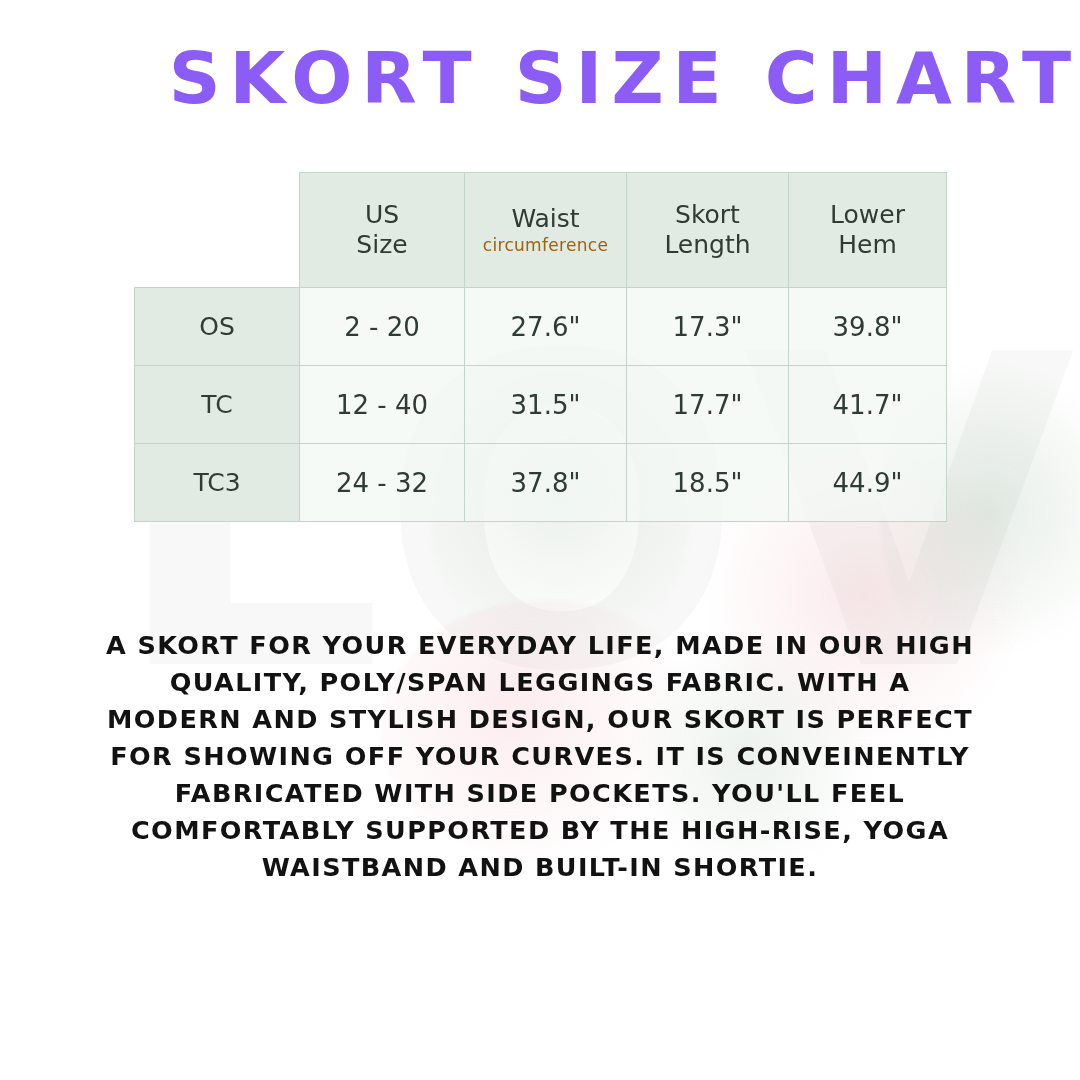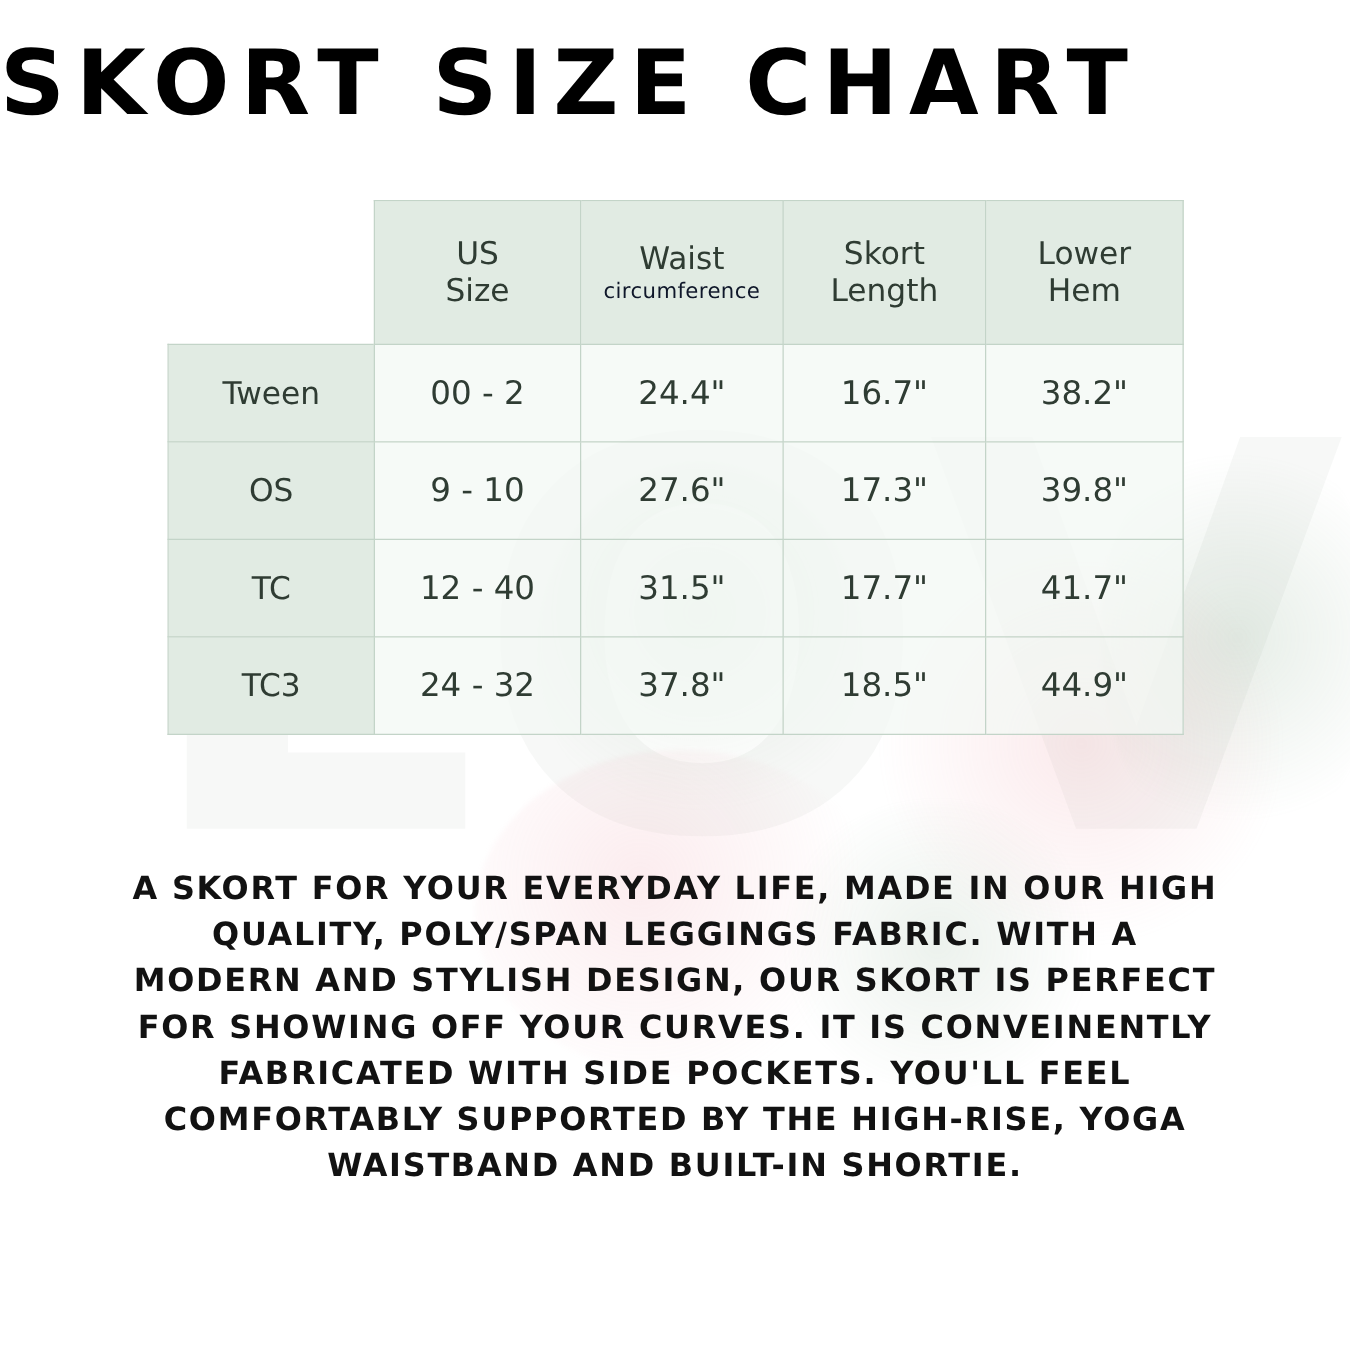--- a/index.html
+++ b/index.html
@@ -57,26 +57,26 @@
   }
   .blob-green-3 {
     left: 620px; top: 640px; width: 260px; height: 230px;
     background: radial-gradient(circle at 50% 50%, rgba(120,160,125,0.14), rgba(120,160,125,0) 72%);
   }
 
   
   .title {
     position: relative;
     z-index: 2;
-    text-align: left;
-    margin-top: 24px;
+    text-align: right;
+    margin-top: 36px;
     font-size: 72px;
     font-weight: 700;
     letter-spacing: 9px;
-    color: #000000;
+    color: #8b5cf6;
     font-family: "DejaVu Sans", sans-serif;
   }
 
   
   .table-wrap {
     position: relative;
     z-index: 2;
     margin: 52px auto 0 auto;
     width: 812px;
   }
@@ -107,21 +107,21 @@
     background: #e1ebe3;
   }
   thead td.corner {
     background: transparent;
     border: none;
   }
   thead .sub {
     display: block;
     font-size: 17px;
     letter-spacing: 0.3px;
-    color: #0f172a;
+    color: #a16207;
   }
   thead .hd-line {
     display: block;
   }
 
   tbody td {
     height: 75px;
     font-size: 26px;
     background: #f3f8f4;
   }
@@ -188,29 +188,22 @@
           <span class="hd-line">Length</span>
         </td>
         <td>
           <span class="hd-line">Lower</span>
           <span class="hd-line">Hem</span>
         </td>
       </tr>
     </thead>
     <tbody>
       <tr>
-        <td class="rowhead">Tween</td>
-        <td class="val">00 - 2</td>
-        <td class="val">24.4"</td>
-        <td class="val">16.7"</td>
-        <td class="val">38.2"</td>
-      </tr>
-      <tr>
         <td class="rowhead">OS</td>
-        <td class="val">9 - 10</td>
+        <td class="val">2 - 20</td>
         <td class="val">27.6"</td>
         <td class="val">17.3"</td>
         <td class="val">39.8"</td>
       </tr>
       <tr>
         <td class="rowhead">TC</td>
         <td class="val">12 - 40</td>
         <td class="val">31.5"</td>
         <td class="val">17.7"</td>
         <td class="val">41.7"</td>

